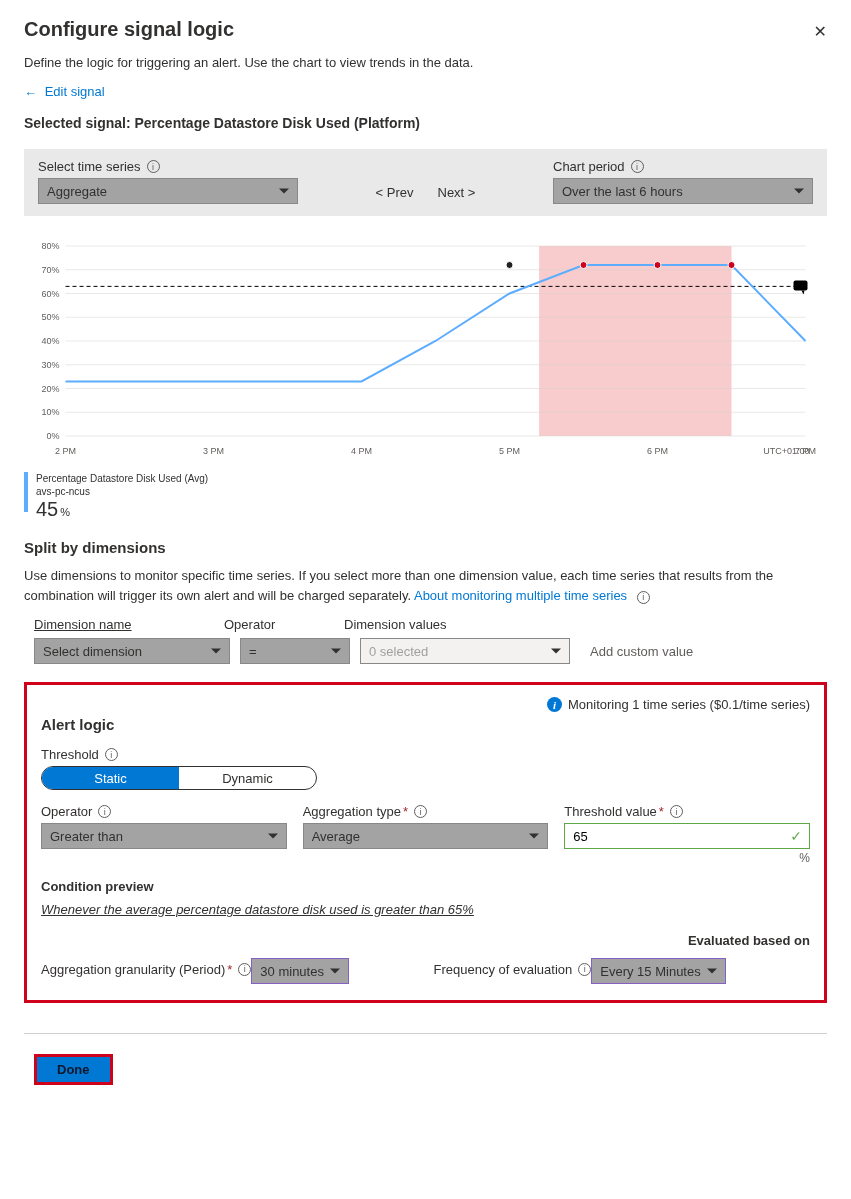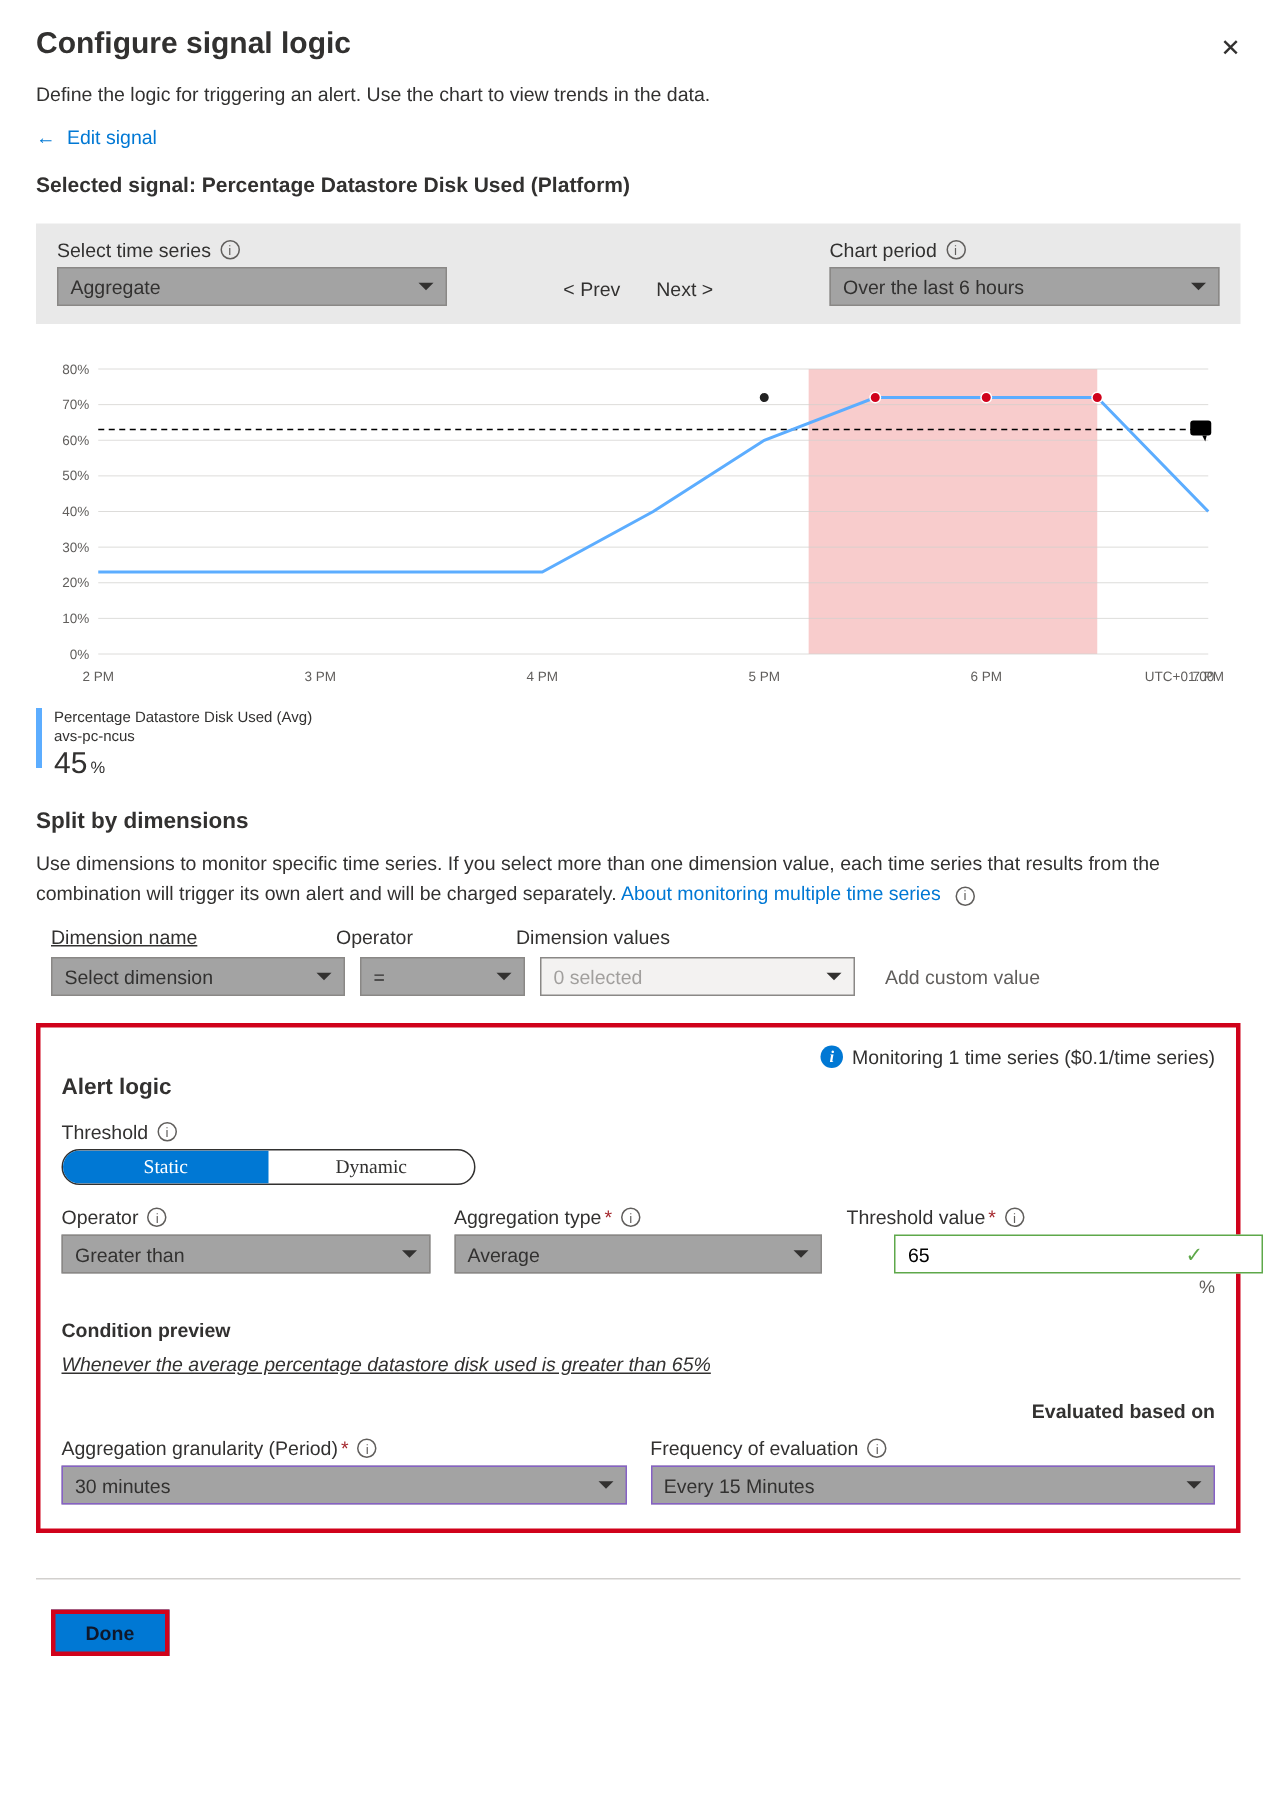--- a/index.html
+++ b/index.html
@@ -75,39 +75,39 @@
     color:#fff; font-size:11px; align-items:center; justify-content:center; font-weight:bold; margin-right:6px;
     font-style: italic; font-family: Georgia, serif;
   }
 
   .alert-logic-title { font-size:15px; font-weight:600; margin:0 0 14px 0;}
   .field-label { font-size:13px; display:flex; align-items:center; margin-bottom:4px;}
   .req { color:#a4262c; margin-left:2px;}
 
   .toggle-pill {
     display:inline-flex; border:1px solid #323130; border-radius:14px; height:24px; width:276px;
-    overflow:hidden; margin-bottom:14px;font-family:Liberation Serif, serif;
+    overflow:hidden; margin-bottom:14px;
   }
   .toggle-opt { flex:1; display:flex; align-items:center; justify-content:center; font-size:13px; cursor:pointer;}
   .toggle-opt.active { background:#0078d4; color:#fff; }
 
   .three-col { display:flex; gap:16px; margin-bottom:14px;}
   .three-col > div { flex:1; display:flex; flex-direction:column;}
   .input-text {
     height:26px; border:1px solid #8a8886; padding:0 8px; font-size:13px;
   }
   .input-valid { border-color:#5ea84a; position:relative;}
   .check-mark { position:absolute; right:8px; top:50%; transform:translateY(-50%); color:#5ea84a; font-size:14px;}
   .pct-suffix { text-align:right; font-size:12px; color:#605e5c; margin-top:2px;}
 
   .cond-preview-title { font-weight:600; font-size:13px; margin:6px 0 8px 0;}
   .cond-preview-text { font-style:italic; font-size:13px; margin-bottom:16px;text-decoration:underline;}
   .eval-title { font-weight:600; font-size:13px; margin-bottom:10px;text-align:right;}
   .two-col { display:flex; gap:16px;}
-  .two-col > div { flex:1; display:flex; flex-direction:column;}
+  .two-col > div { flex:1; display:flex; flex-direction:row;}
   .select.purple { border-color:#8661c5;}
 
   .footer-hr { border:none; border-top:1px solid #d2d0ce; margin:30px 0 20px 0;}
   .done-btn {
     display:inline-block; background:#0078d4; color:#0f172a; font-size:13px; font-weight:600;
     padding:5px 20px; border:3px solid #d0021b; cursor:pointer; margin-left:10px;
   }
 </style>
 </head>
 <body>
@@ -262,21 +262,21 @@
             <span>Average</span>
           </div>
       </div>
       <div>
         <div class="field-label">
             <span>Threshold value</span>
             <span class="req">*</span>
             <span class="info-icon">i</span>
           </div>
         <div style="position:relative;">
-          <input class="input-text input-valid" style="width: 100%; margin-left: 32px;" value="65">
+          <input class="input-text input-valid" style="width: 100%;" value="65">
           <span class="check-mark">✓</span>
         </div>
         <div class="pct-suffix">%</div>
       </div>
     </div>
 
     <div class="cond-preview-title">Condition preview</div>
     <div class="cond-preview-text">Whenever the average percentage datastore disk used is greater than 65%</div>
 
     <div class="eval-title">Evaluated based on</div>

